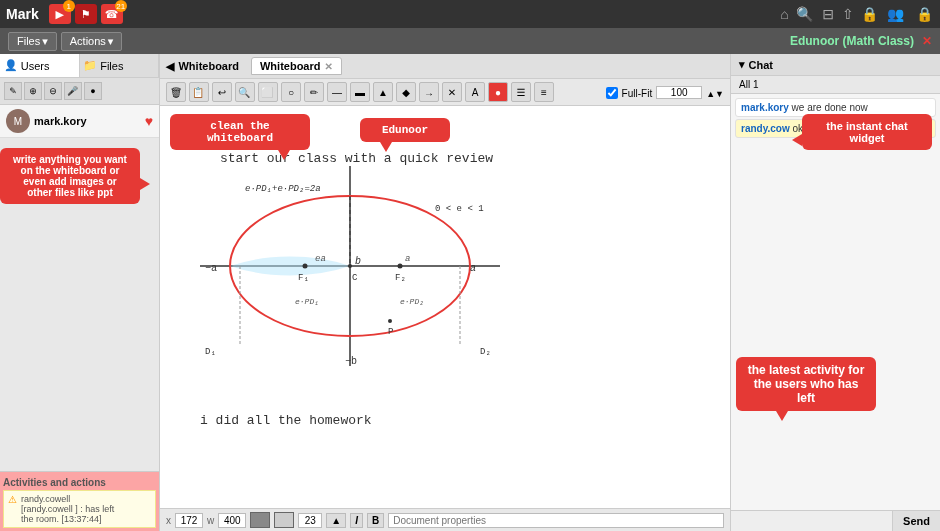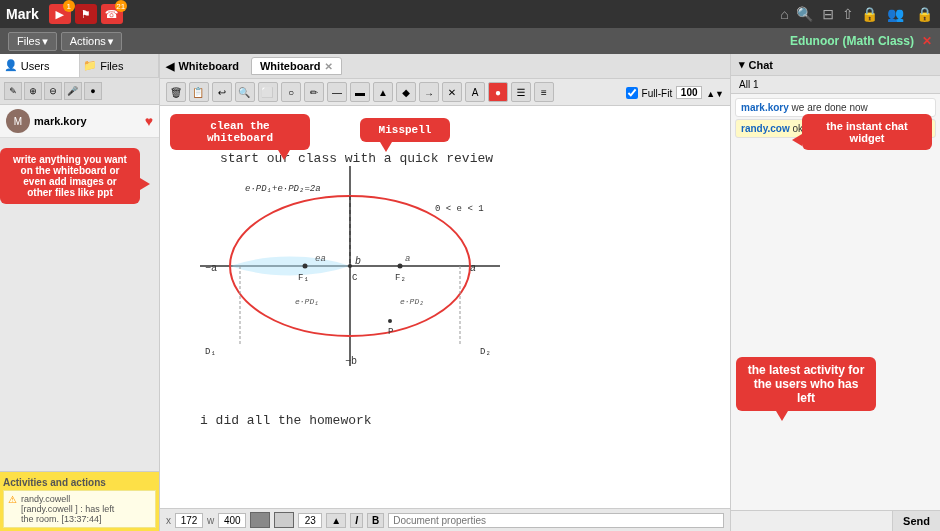--- a/index.html
+++ b/index.html
@@ -166,21 +166,21 @@
       justify-content: center;
       color: white;
       font-size: 10px;
     }
     .user-name { font-size: 11px; font-weight: bold; }
     .heart-icon { color: #e53935; font-size: 14px; margin-left: auto; }
 
     
     .activities-panel {
       margin-top: auto;
-      background: #fde047;
+      background: #fca5a5;
       border-top: 1px solid #ccc;
       padding: 3px;
     }
     .activities-title {
       font-size: 10px;
       font-weight: bold;
       color: #555;
       padding: 2px 0;
     }
     .activity-item {
@@ -247,25 +247,24 @@
     }
     .wb-canvas {
       flex: 1;
       background: white;
       position: relative;
       overflow: hidden;
       font-family: Liberation Mono, monospace;
     }
     .fullfit-checkbox { width: 12px; height: 12px; }
     .zoom-input {
-      width: 26px;
+      width: 46px;
       border: 1px solid #bbb;
       font-size: 10px;
       text-align: center;
-      font-weight: bold;
     }
     .zoom-arrows { font-size: 9px; cursor: pointer; }
 
     
     .callout {
       position: absolute;
       background: #e53935;
       color: white;
       border-radius: 6px;
       padding: 6px 10px;
@@ -524,21 +523,21 @@
     </div>
 
     <div class="wb-canvas">
 
       <div class="callout" style="top:8px; left:10px; width:140px;">
         <span>clean the whiteboard</span>
         <div style="position:absolute; bottom:-10px; right:20px; width:0; height:0; border-left:6px solid transparent; border-right:6px solid transparent; border-top:10px solid #e53935;"></div>
       </div>
 
       <div class="callout" style="top:12px; left:200px; width:90px;">
-        <span>Misspell</span>
+        <span>Edunoor</span>
         <div style="position:absolute; bottom:-10px; left:20px; width:0; height:0; border-left:6px solid transparent; border-right:6px solid transparent; border-top:10px solid #e53935;"></div>
       </div>
 
       <div style="position:absolute; top:45px; left:60px; font-size:13px; color:#333;">start our class with a quick review</div>
 
       <div class="wb-diagram">
         <svg width="320" height="220" viewBox="0 0 320 220">
 
           <line x1="10" y1="110" x2="310" y2="110" stroke="#333" stroke-width="1.5"></line>
           <line x1="160" y1="10" x2="160" y2="210" stroke="#333" stroke-width="1.5"></line>

